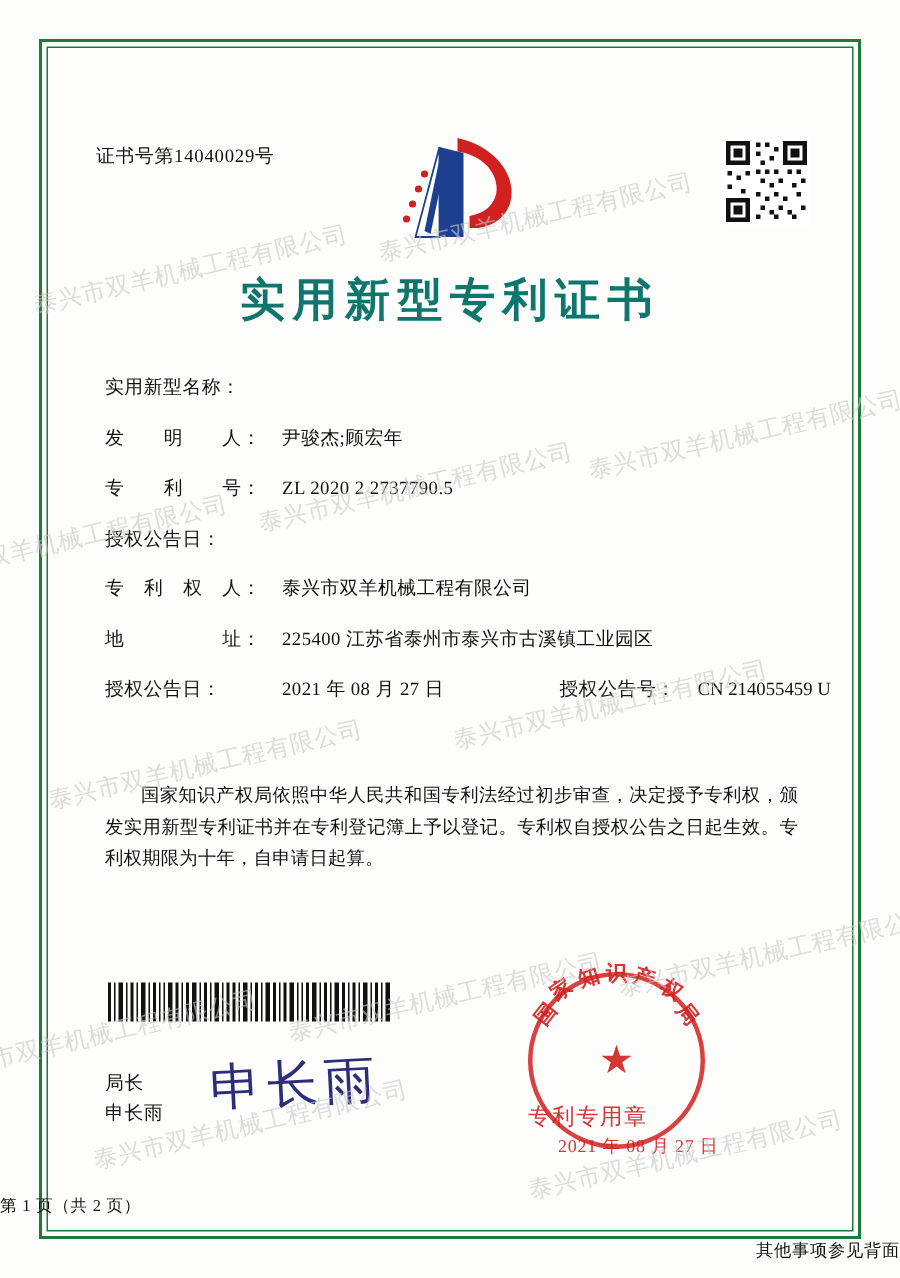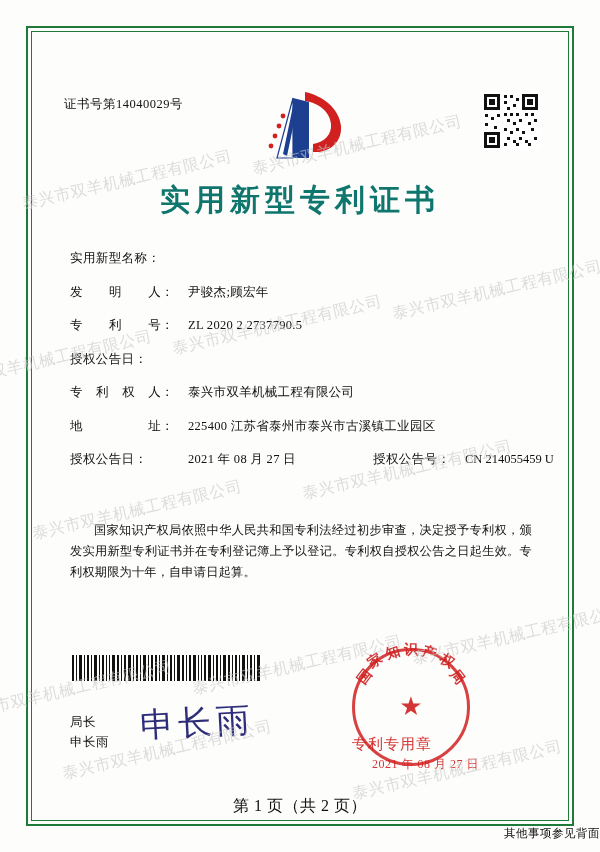--- a/index.html
+++ b/index.html
@@ -257,22 +257,21 @@
     letter-spacing: 0.5px;
     white-space: nowrap;
   }
 
   
   .page-num {
     position: absolute;
     left: 0;
     right: 0;
     top: 796px;
-    text-align: center;
-    font-size: 16px;
+    font-size: 11px;
     color: #111;
     letter-spacing: 0.5px;
   }
   .footnote {
     position: absolute;
     left: 0;
     right: 0;
     top: 826px;
     text-align: right;
     font-size: 11.5px;

